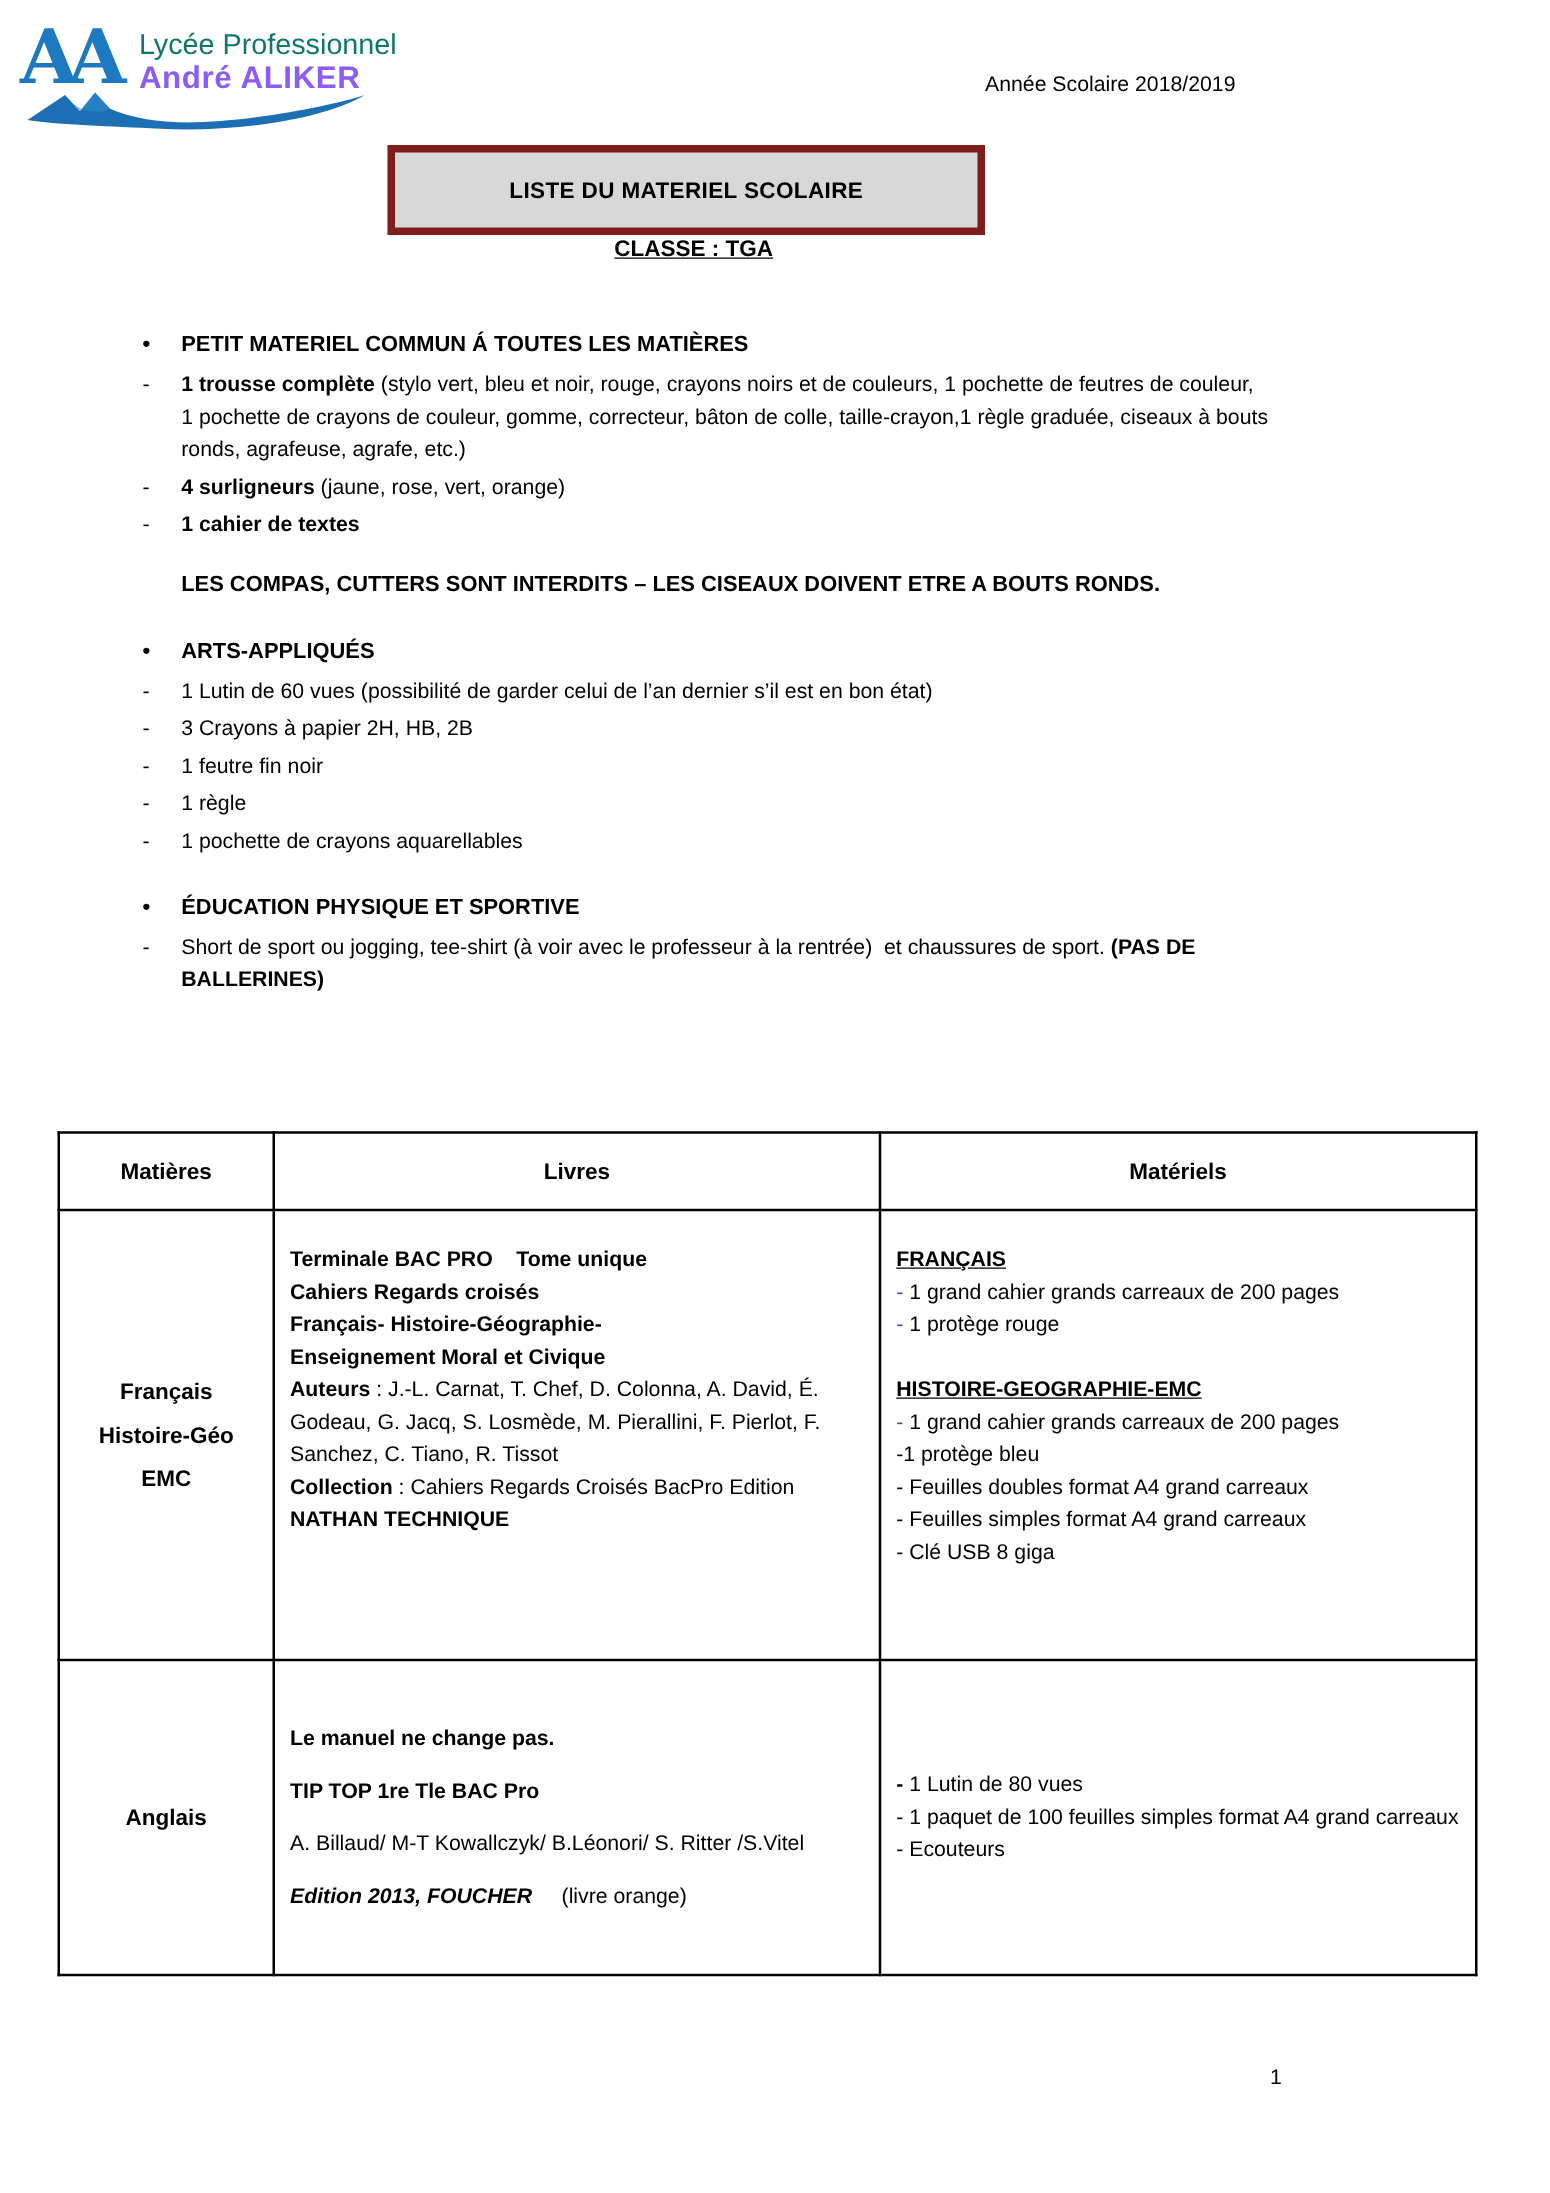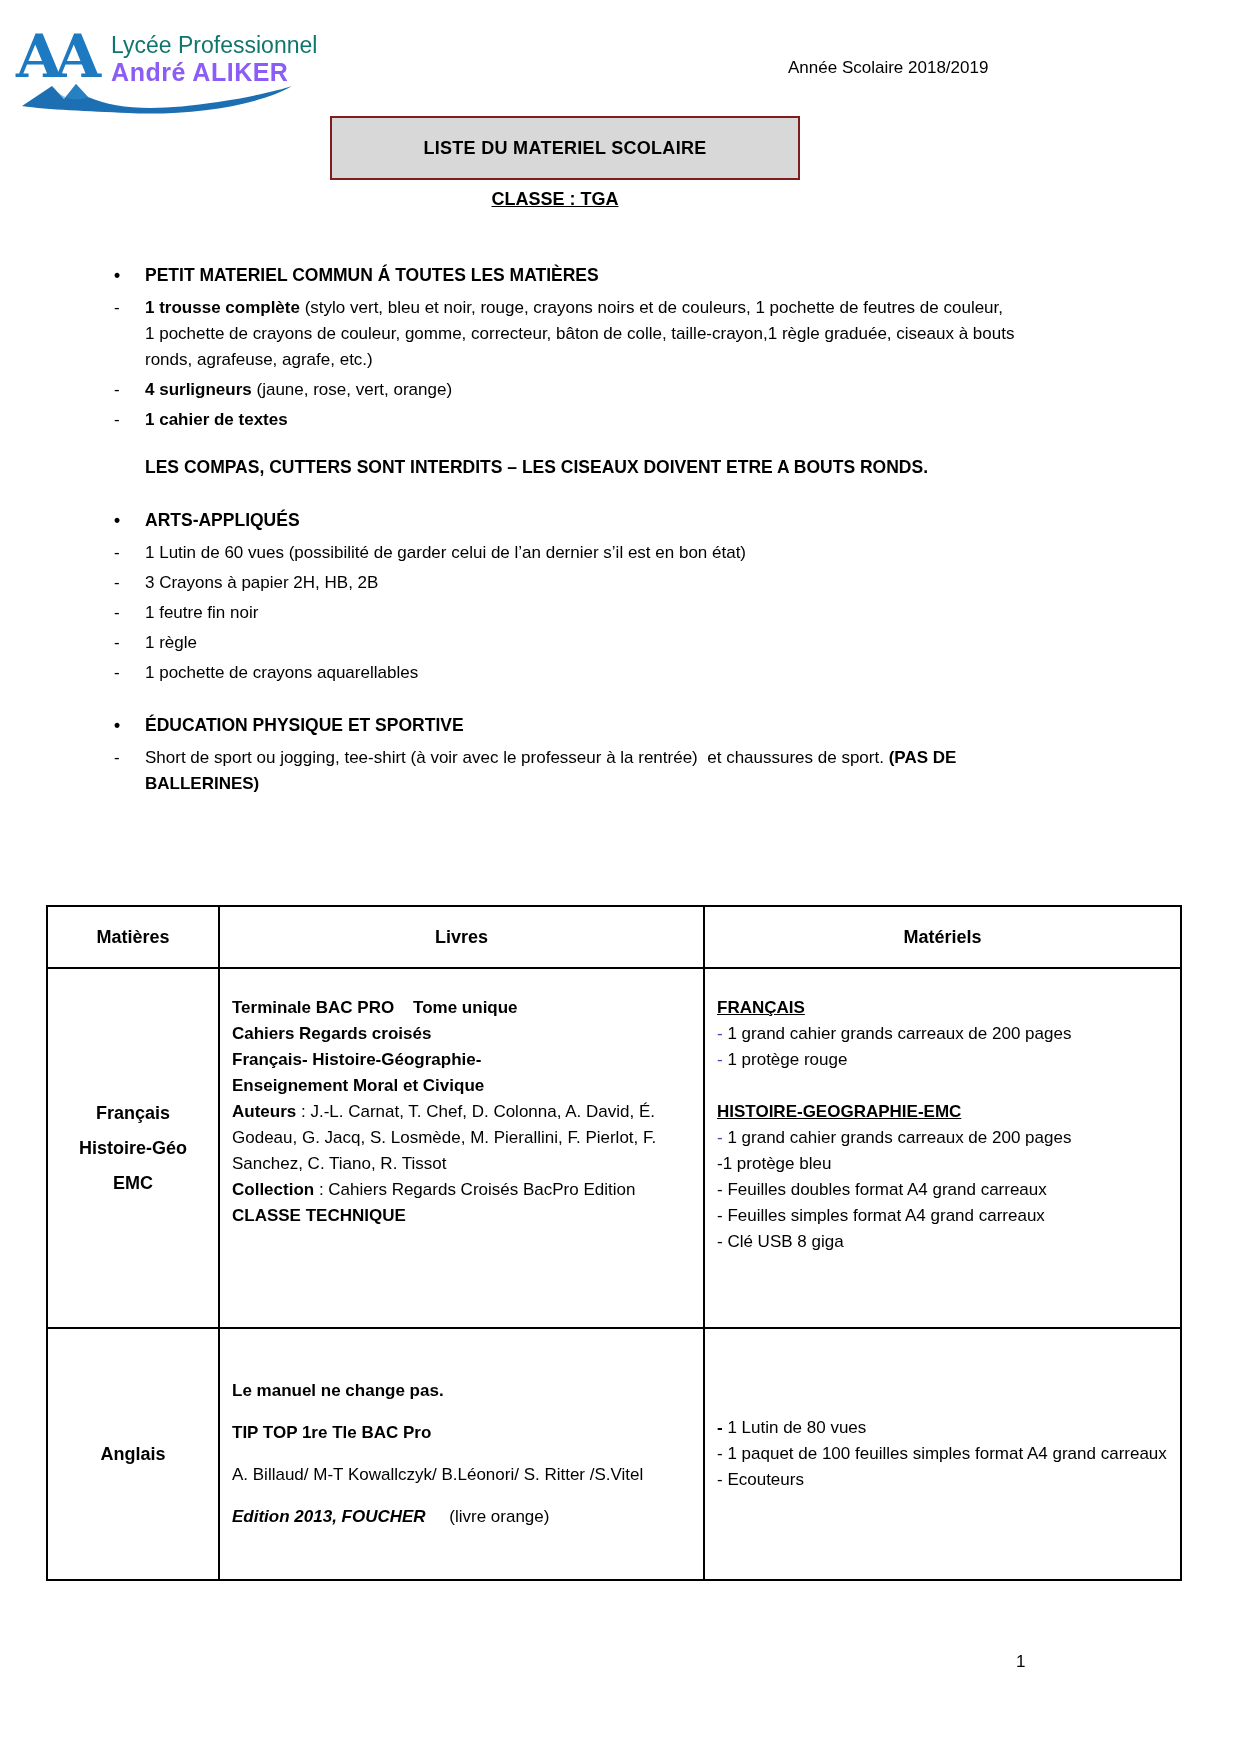--- a/index.html
+++ b/index.html
@@ -1,32 +1,32 @@
 <!DOCTYPE html>
 <html><head>
 <meta charset="utf-8">
 <style>
   html,body{margin:0;padding:0;background:#fff;}
   .page{position:relative;width:1240px;height:1754px;background:#ffffff;overflow:hidden;
         font-family:"Liberation Sans",sans-serif;color:#000;}
 
   
   .logo{position:absolute;left:16px;top:16px;width:310px;}
-  .logo-row{display:flex;align-items:center;margin-top:10px;}
+  .logo-row{display:flex;align-items:center;}
   .logo-aa{font-family:"DejaVu Serif",serif;font-weight:bold;font-size:60px;line-height:60px;
            color:#1e7ac0;letter-spacing:-8px;padding-right:8px;}
   .logo-text{margin-left:10px;margin-top:6px;}
   .logo-line1{font-size:23px;line-height:26px;color:#0f766e;}
   .logo-line2{font-size:25px;line-height:28px;font-weight:bold;color:#8b5cf6;letter-spacing:0.5px;}
   .logo-swoosh{display:block;margin-top:-6px;margin-left:2px;}
 
   .school-year{position:absolute;left:788px;top:58px;width:260px;font-size:17px;}
 
-  .title-box{position:absolute;left:330px;top:116px;width:466px;height:60px;background:#d8d8d8;
-             border:2px solid #7f1d1d;display:flex;align-items:center;justify-content:center;
+  .title-box{position:absolute;left:310px;top:116px;width:466px;height:60px;background:#d8d8d8;
+             border:6px solid #7f1d1d;display:flex;align-items:center;justify-content:center;
              font-weight:bold;font-size:18px;letter-spacing:0.3px;}
   .classe{position:absolute;left:322px;top:189px;width:466px;text-align:center;
           font-weight:bold;font-size:18px;}
   .u{text-decoration:underline;}
   .b{font-weight:bold;}
   .i{font-style:italic;}
   .c{color:#4343b8;}
 
   
   .doc-body{position:absolute;left:0;top:252px;width:1240px;padding-top:10px;}
@@ -167,21 +167,21 @@
               <div class="matiere-line">Français</div>
               <div class="matiere-line">Histoire-Géo</div>
               <div class="matiere-line">EMC</div>
             </td>
             <td>
               <div class="ln"><span class=" b">Terminale BAC PRO&nbsp;&nbsp;&nbsp; Tome unique</span></div>
               <div class="ln"><span class=" b">Cahiers Regards croisés</span></div>
               <div class="ln"><span class=" b">Français- Histoire-Géographie-</span></div>
               <div class="ln"><span class=" b">Enseignement Moral et Civique</span></div>
               <div class="ln"><span class=" b">Auteurs</span><span> : J.-L. Carnat, T. Chef, D. Colonna, A. David, É. Godeau, G. Jacq, S. Losmède, M. Pierallini, F. Pierlot, F. Sanchez, C. Tiano, R. Tissot</span></div>
-              <div class="ln"><span class=" b">Collection</span><span> : Cahiers Regards Croisés BacPro Edition </span><span class=" b">CLASSE TECHNIQUE</span></div>
+              <div class="ln"><span class=" b">Collection</span><span> : Cahiers Regards Croisés BacPro Edition </span><span class=" b">NATHAN TECHNIQUE</span></div>
             </td>
             <td>
               <div class="ln"><span class=" b u">FRANÇAIS</span></div>
               <div class="ln"><span class=" c">- </span><span>1 grand cahier grands carreaux de 200 pages</span></div>
               <div class="ln"><span class=" c">- </span><span>1 protège rouge</span></div>
               <div class="ln blank"></div>
               <div class="ln"><span class=" b u">HISTOIRE-GEOGRAPHIE-EMC</span></div>
               <div class="ln"><span class=" c">- </span><span>1 grand cahier grands carreaux de 200 pages</span></div>
               <div class="ln"><span>-1 protège bleu</span></div>
               <div class="ln"><span>- Feuilles doubles format A4 grand carreaux</span></div>

